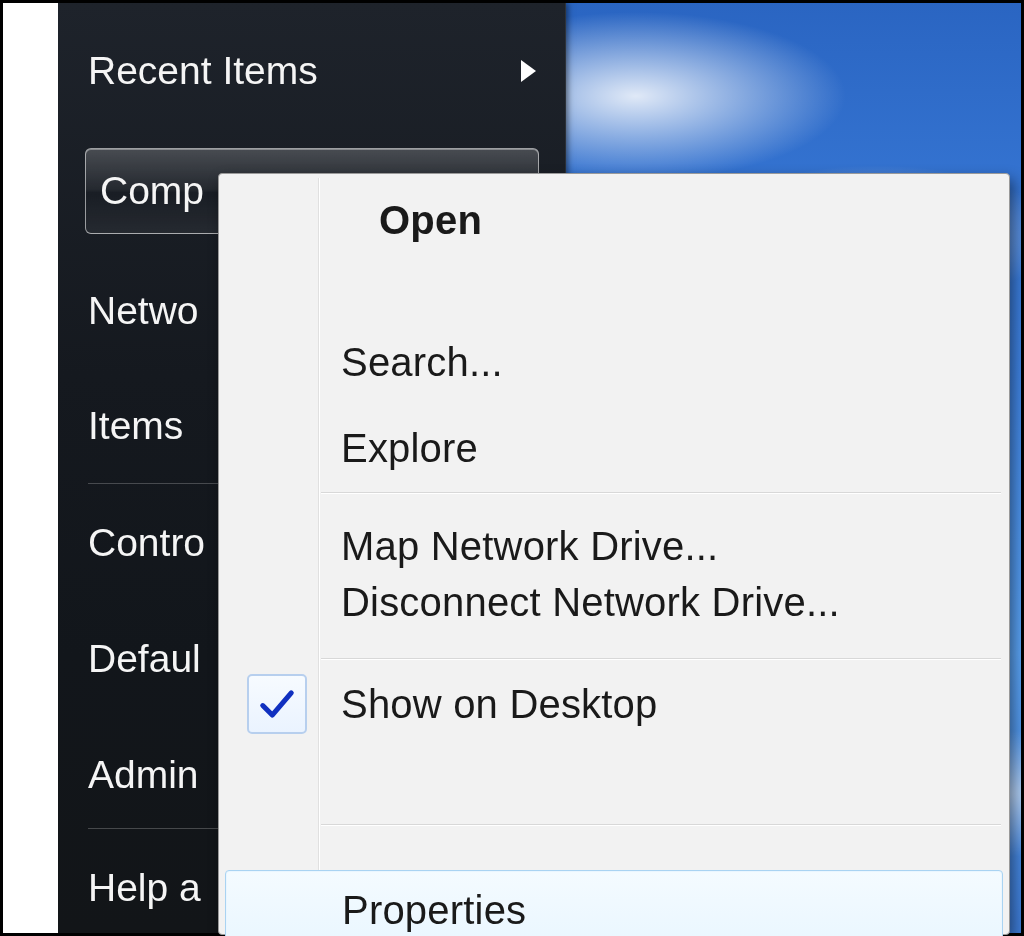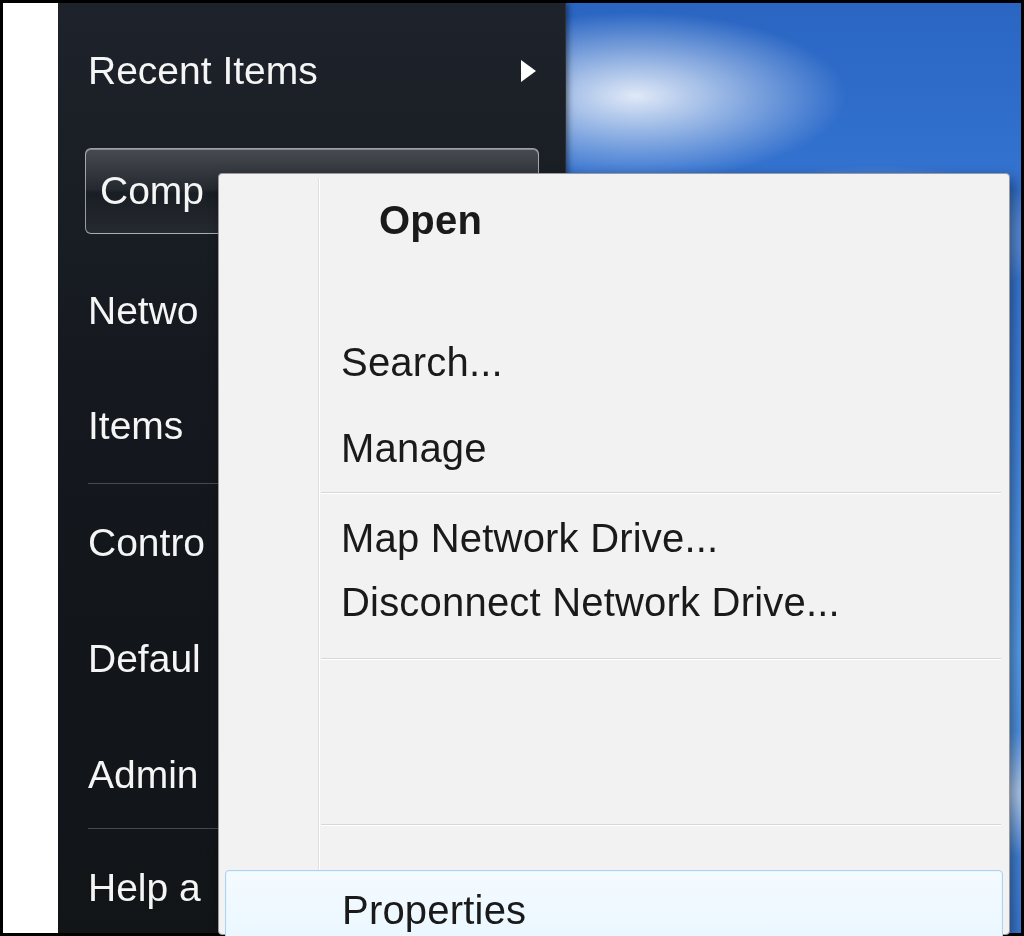--- a/index.html
+++ b/index.html
@@ -113,34 +113,42 @@
     <div id="cm-gutter"></div>
     <div id="cm-gut-line"></div>
 
     <div class="cm-item bold" style="top:14px;">
       <span class="lbl">Open</span>
     </div>
     <div class="cm-item" style="top:156px;">
       <span class="lbl">Search...</span>
     </div>
     <div class="cm-item" style="top:242px;">
-      <span class="lbl">Manage</span>
+      <span class="lbl">Explore</span>
     </div>
 
     <div class="cm-sep" style="top:318px;"></div>
 
-    <div class="cm-item" style="top:332px;text-decoration:underline;">
+    <div class="cm-item" style="top:340px;text-decoration:underline;">
       <span class="lbl">Map Network Drive...</span>
     </div>
     <div class="cm-item" style="top:396px;">
       <span class="lbl">Disconnect Network Drive...</span>
     </div>
 
     <div class="cm-sep" style="top:484px;"></div>
 
+    <div class="cm-item" style="top:498px;">
+      <span class="check-box">
+        <svg viewBox="0 0 24 24">
+            <polyline points="3,13 9,19 21,5" fill="none" stroke="#1030c0" stroke-width="3.2" stroke-linecap="round" stroke-linejoin="round"></polyline>
+          </svg>
+      </span>
+      <span class="lbl">Show on Desktop</span>
+    </div>
 
     <div class="cm-sep" style="top:650px;"></div>
 
     <div class="cm-item hover" style="top:696px;height:78px;padding-left:39px;">
       <span class="lbl">Properties</span>
     </div>
   </div>
 
 </div>
 

